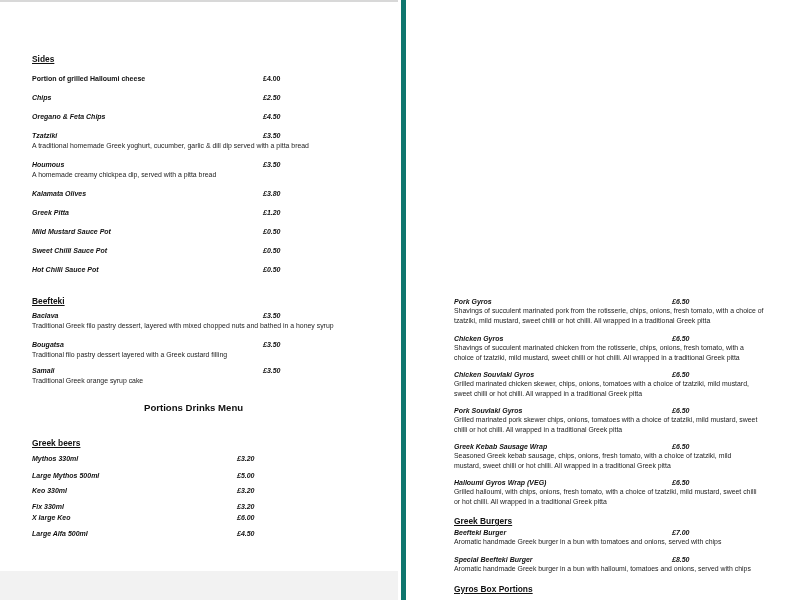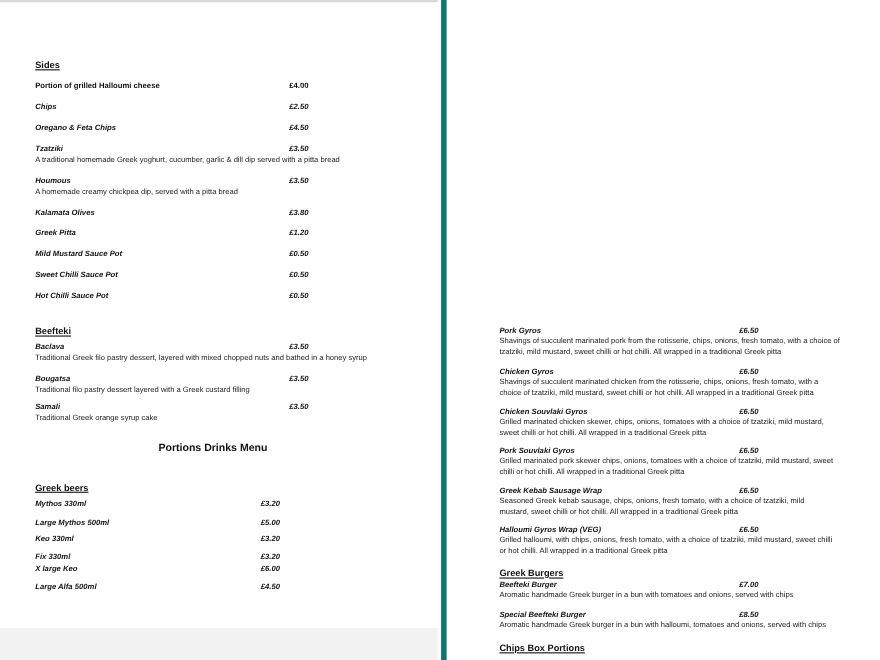--- a/index.html
+++ b/index.html
@@ -132,14 +132,14 @@
   <div class="abs heading" style="left:48px;top:516px;">Greek Burgers</div>
 
   <div class="abs item-name" style="left:48px;top:529px;">Beefteki Burger</div>
   <div class="abs price" style="left:266px;top:529px;">£7.00</div>
   <div class="abs desc" style="left:48px;top:537px;white-space:nowrap;">Aromatic handmade Greek burger in a bun with tomatoes and onions, served with chips</div>
 
   <div class="abs item-name" style="left:48px;top:556px;">Special Beefteki Burger</div>
   <div class="abs price" style="left:266px;top:556px;">£8.50</div>
   <div class="abs desc" style="left:48px;top:564px;white-space:nowrap;">Aromatic handmade Greek burger in a bun with halloumi, tomatoes and onions, served with chips</div>
 
-  <div class="abs heading" style="left:48px;top:584px;">Chips Box Portions</div>
+  <div class="abs heading" style="left:48px;top:584px;">Gyros Box Portions</div>
 </div>
 
 </body></html>

